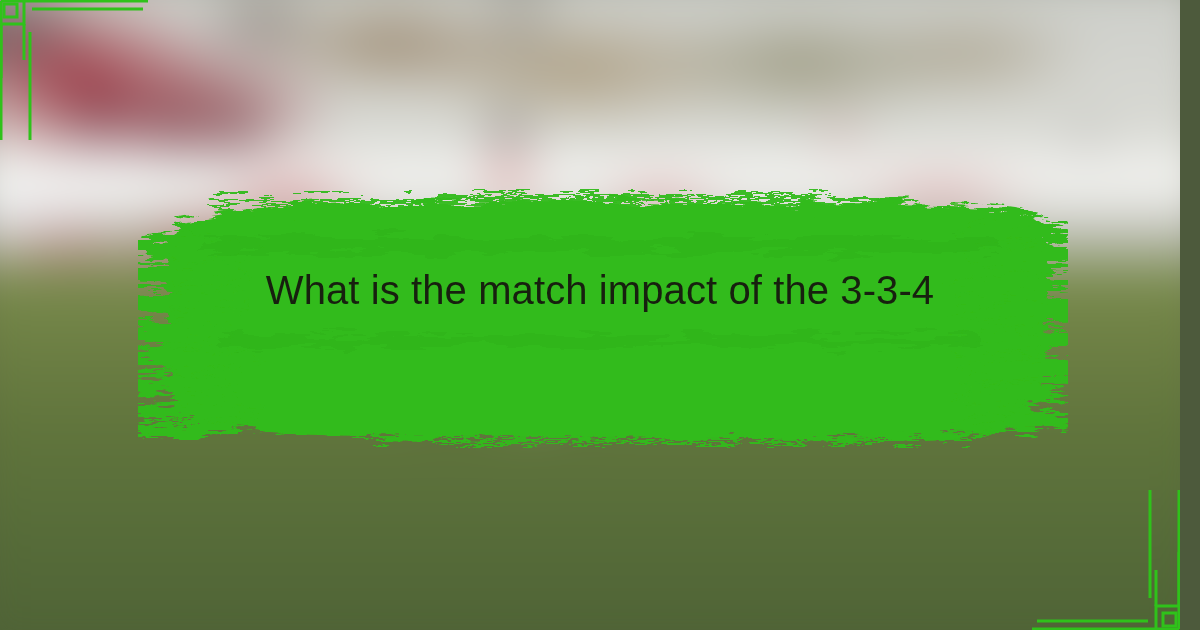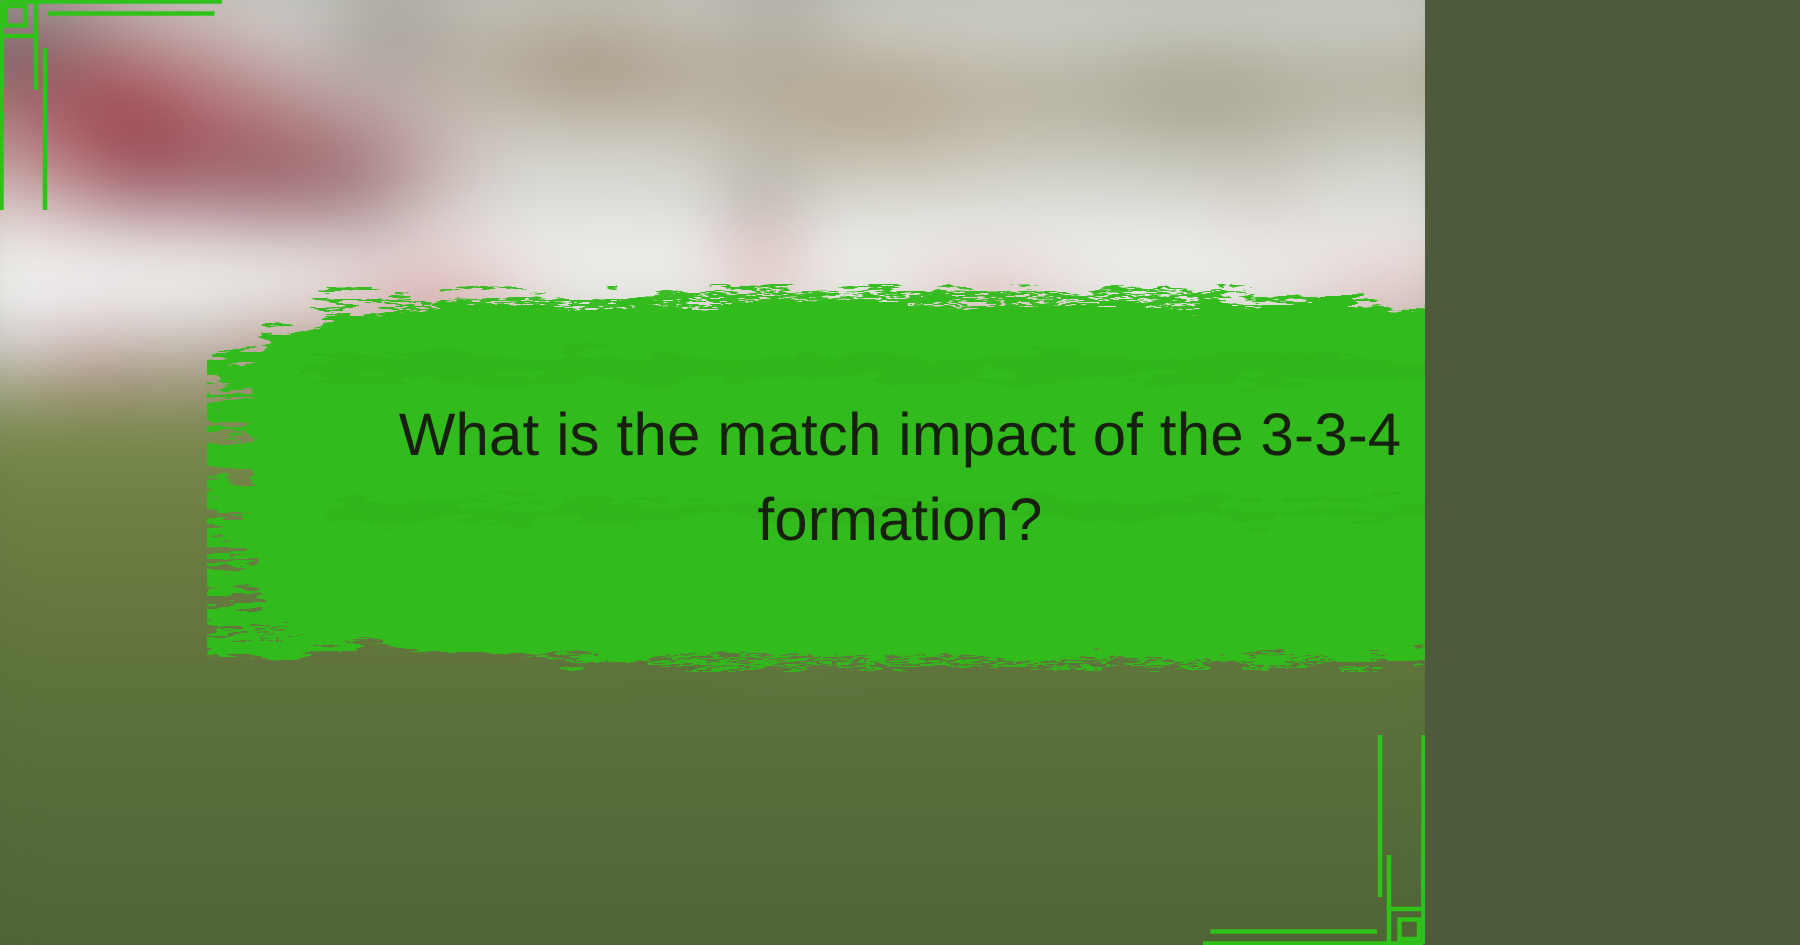--- a/index.html
+++ b/index.html
@@ -7,21 +7,21 @@
 
   html, body {
     width:1200px; height:630px;
     overflow:hidden;
     background:#4d5a3c;
     font-family:"Liberation Sans", sans-serif;
   }
 
   #stage {
     position:relative;
-    width:950px; height:630px;
+    width:1180px; height:630px;
     overflow:hidden;
     text-decoration:underline;
   }
 
   
   #bg-photo {
     position:absolute; inset:-40px;
     filter: blur(26px);
     z-index:0;
   }
@@ -213,21 +213,20 @@
 
       <g opacity="0.20" filter="url(#roughen)">
         <rect x="60" y="52" width="800" height="16" fill="#2aa314"></rect>
         <rect x="80" y="150" width="760" height="12" fill="#2aa314"></rect>
       </g>
     </svg>
   </div>
 
   <div id="question-text">
     <span>What is the match impact of the 3-3-4</span><br>
-    <span>formation?</span>
   </div>
 
   <div class="corner" id="corner-tl">
     <svg width="170" height="170" viewBox="0 0 170 170">
       <g fill="none" stroke="#2fc21a" stroke-width="3">
         <rect x="4" y="4" width="13" height="13"></rect>
         <path d="M 1 1 L 1 78"></path>
         <path d="M 1 1 L 24 1"></path>
         <path d="M 24 1 L 24 24 L 1 24"></path>
         <path d="M 24 1 L 148 1"></path>

